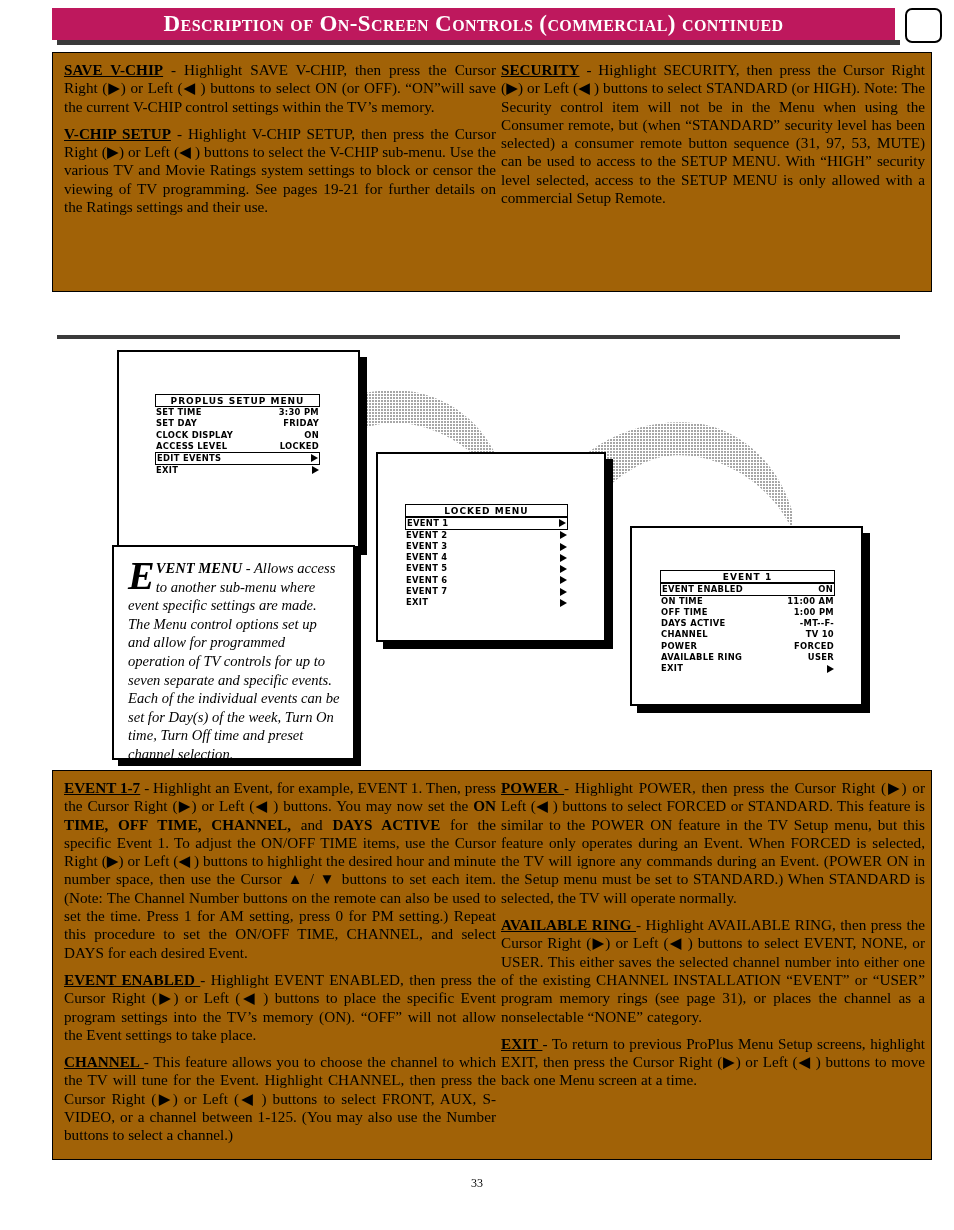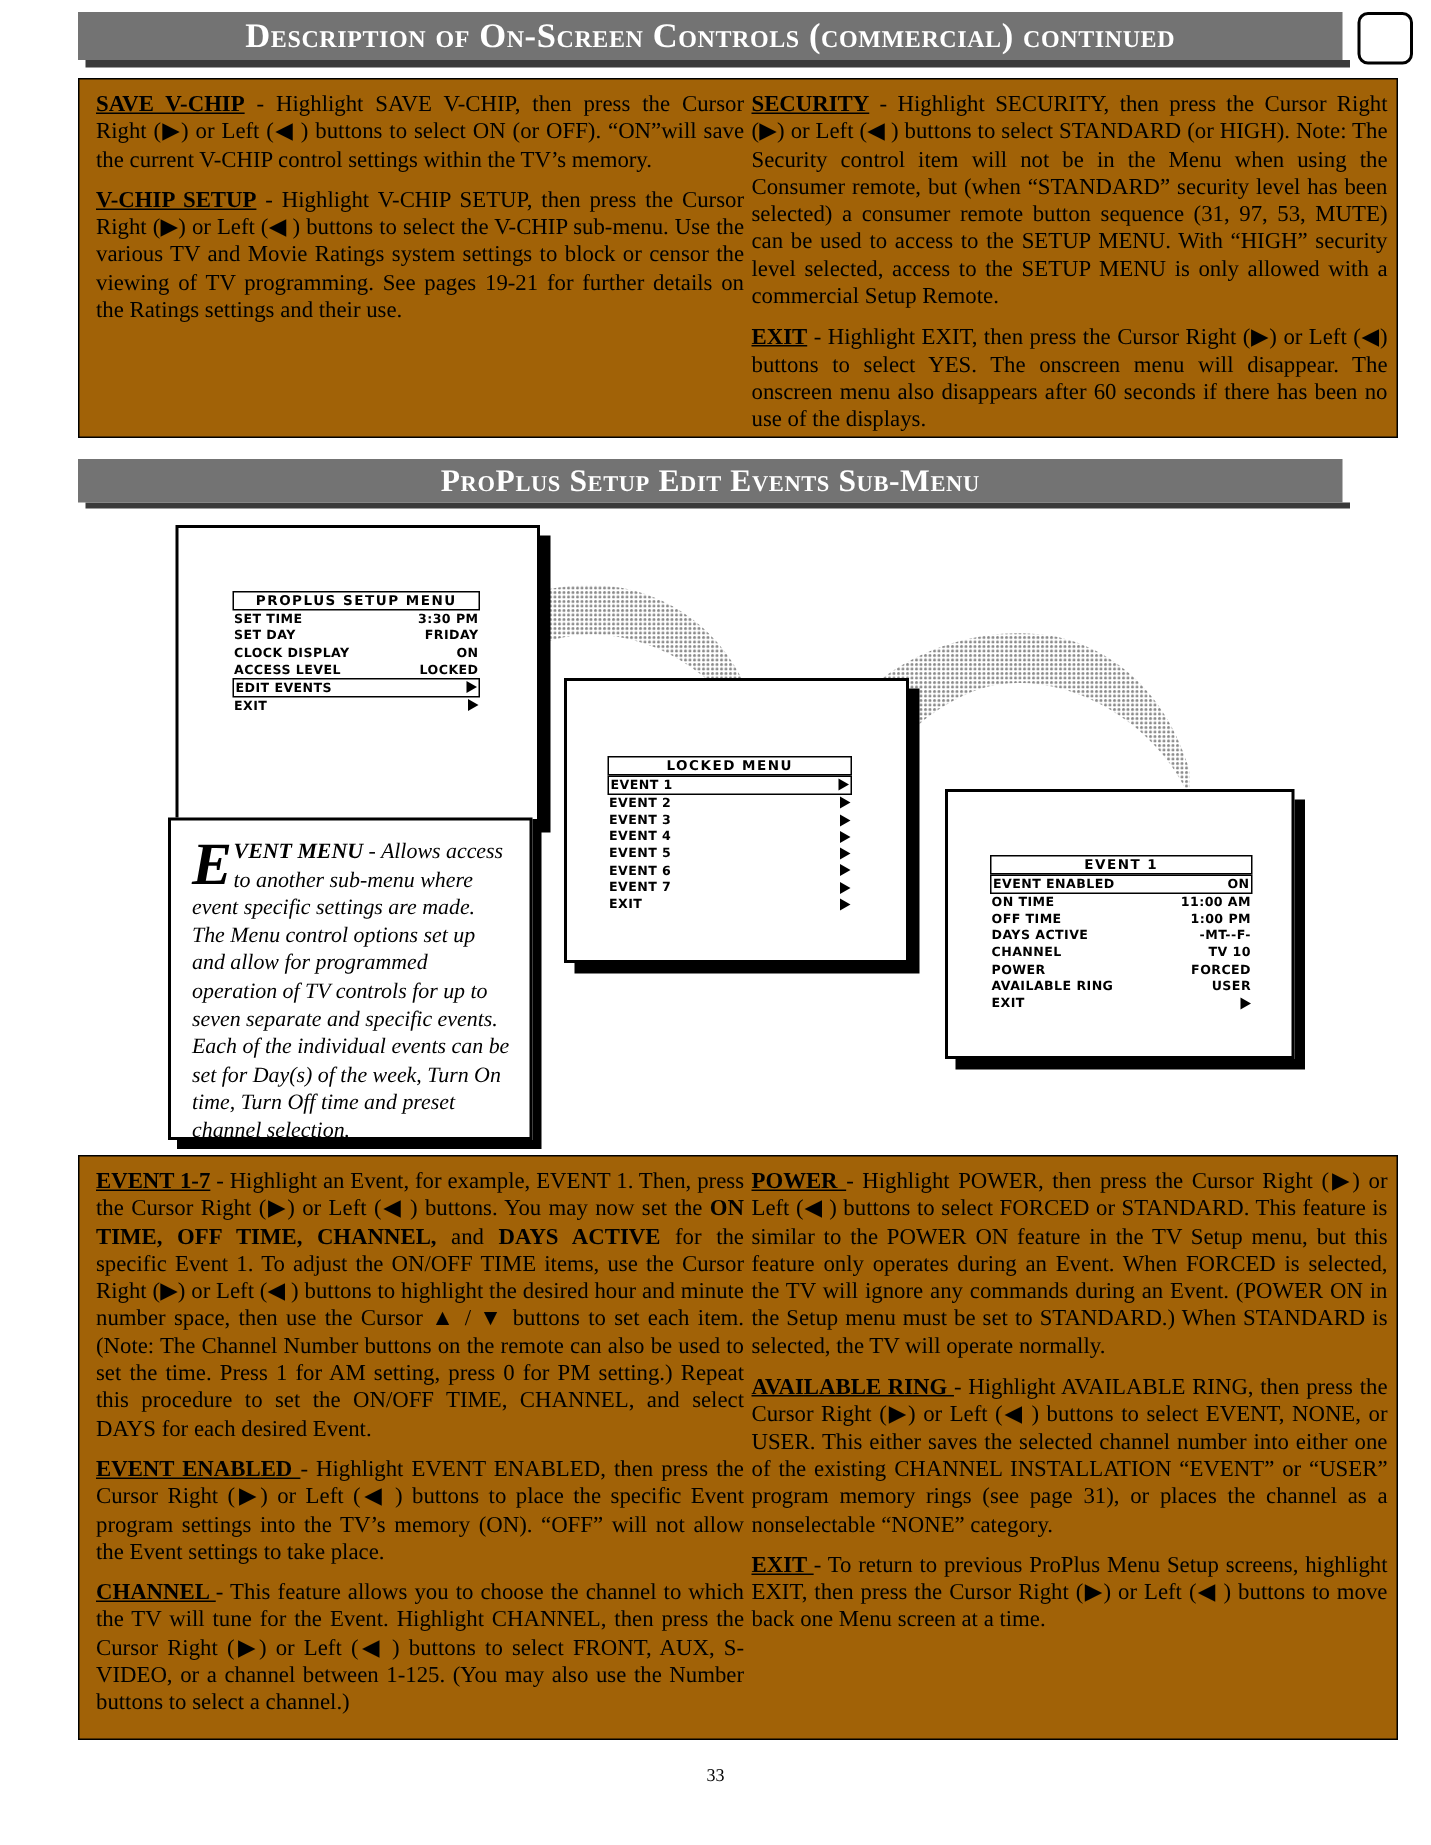--- a/index.html
+++ b/index.html
@@ -19,21 +19,21 @@
   .page {
     position: absolute;
     left: 0; top: 0;
     width: 954px;
     height: 1230px;
   }
 
   
   .banner {
     position: absolute;
-    background: #737373;
+    background: #be185d;
     color: #fff;
     display: flex;
     align-items: center;
     justify-content: center;
   }
   .banner-title {
     font-family: "Liberation Serif", serif;
     font-weight: bold;
     letter-spacing: 0.4px;
     white-space: nowrap;
@@ -242,28 +242,24 @@
   </div>
   <div id="rounded-badge"></div>
 
   <div class="text-box" id="top-text-box">
     <div class="col col-left">
       <p class="body"><span class="term">SAVE V-CHIP</span><span> - Highlight SAVE V-CHIP, then press the Cursor Right (▶) or Left (◀ ) buttons to select ON (or OFF). “ON”will save the current V-CHIP control settings within the TV’s memory.</span></p>
       <p class="body"><span class="term">V-CHIP SETUP</span><span> - Highlight V-CHIP SETUP, then press the Cursor Right (▶) or Left (◀ ) buttons to select the V-CHIP sub-menu. Use the various TV and Movie Ratings system settings to block or censor the viewing of TV programming. See pages 19-21 for further details on the Ratings settings and their use.</span></p>
     </div>
     <div class="col col-right">
       <p class="body"><span class="term">SECURITY</span><span>  - Highlight SECURITY, then press the Cursor Right (▶) or Left (◀ ) buttons to select STANDARD (or HIGH). Note: The Security control item will not be in the Menu when using the Consumer remote, but (when “STANDARD” security level has been selected) a consumer remote button sequence (31, 97, 53, MUTE) can be used to access to the SETUP MENU. With “HIGH” security level selected, access to the SETUP MENU is only allowed with a commercial Setup Remote.</span></p>
-      <p class="body"><span class="term">EXIT</span><span> - Highlight EXIT, then press the Cursor Right (▶) or Left (◀) buttons  to select YES. The onscreen menu will disappear. The onscreen menu also disappears after 60 seconds if there has been no use of the displays.</span></p>
     </div>
   </div>
 
   <div id="sub-banner-shadow"></div>
-  <div class="banner" id="sub-banner">
-    <div class="banner-title sc">ProPlus Setup Edit Events Sub-Menu</div>
-  </div>
 
   <div id="illustration">
 
     <svg class="swoosh" style="left:210px; top:30px; width:300px; height:160px;" viewBox="0 0 300 160">
       <defs>
         <pattern id="hatch1" width="3" height="3" patternUnits="userSpaceOnUse">
           <rect width="3" height="3" fill="#ffffff"></rect>
           <circle cx="1" cy="1" r="1" fill="#8a8a8a"></circle>
         </pattern>
       </defs>

